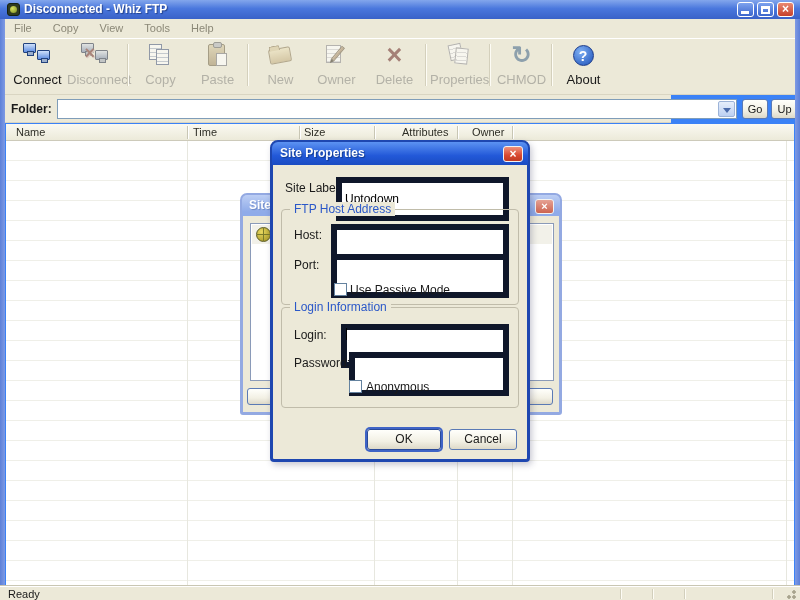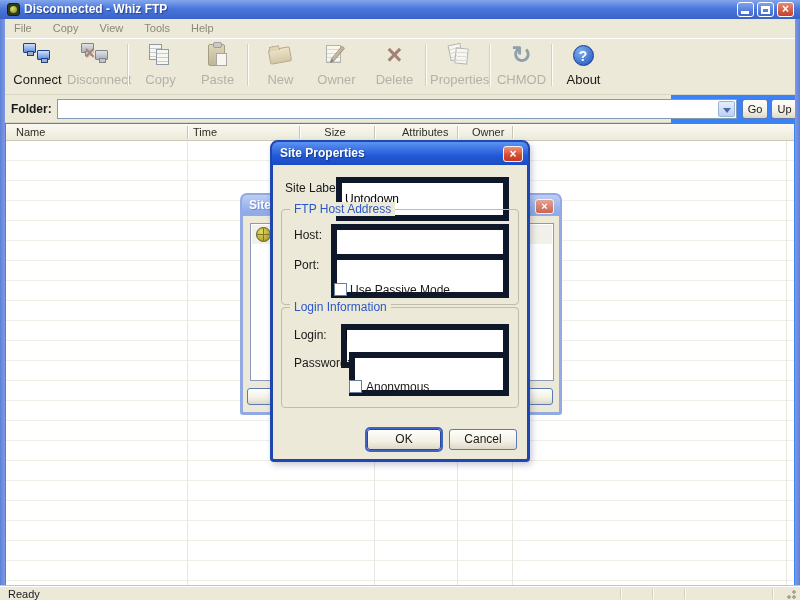--- a/index.html
+++ b/index.html
@@ -228,21 +228,21 @@
       <input id="folder-input" value="" style="">
       <div id="combo-arrow"></div>
     </div>
     <div class="xp-btn" style="left:737px;width:26px">Go</div>
     <div class="xp-btn" style="left:766px;width:27px">Up</div>
   </div>
 
   <div id="listheader">
     <span class="hcell" style="left:10px">Name</span>
     <span class="hcell" style="left:187px">Time</span>
-    <span class="hcell" style="left:298px;width:62px;text-align:center">Size</span>
+    <span class="hcell" style="left:298px;width:62px;text-align:left">Size</span>
     <span class="hcell" style="left:396px">Attributes</span>
     <span class="hcell" style="left:466px">Owner</span>
     <span class="hsep" style="left:181px"></span>
     <span class="hsep" style="left:293px"></span>
     <span class="hsep" style="left:368px"></span>
     <span class="hsep" style="left:451px"></span>
     <span class="hsep" style="left:506px"></span>
   </div>
 
   <div id="listarea">

